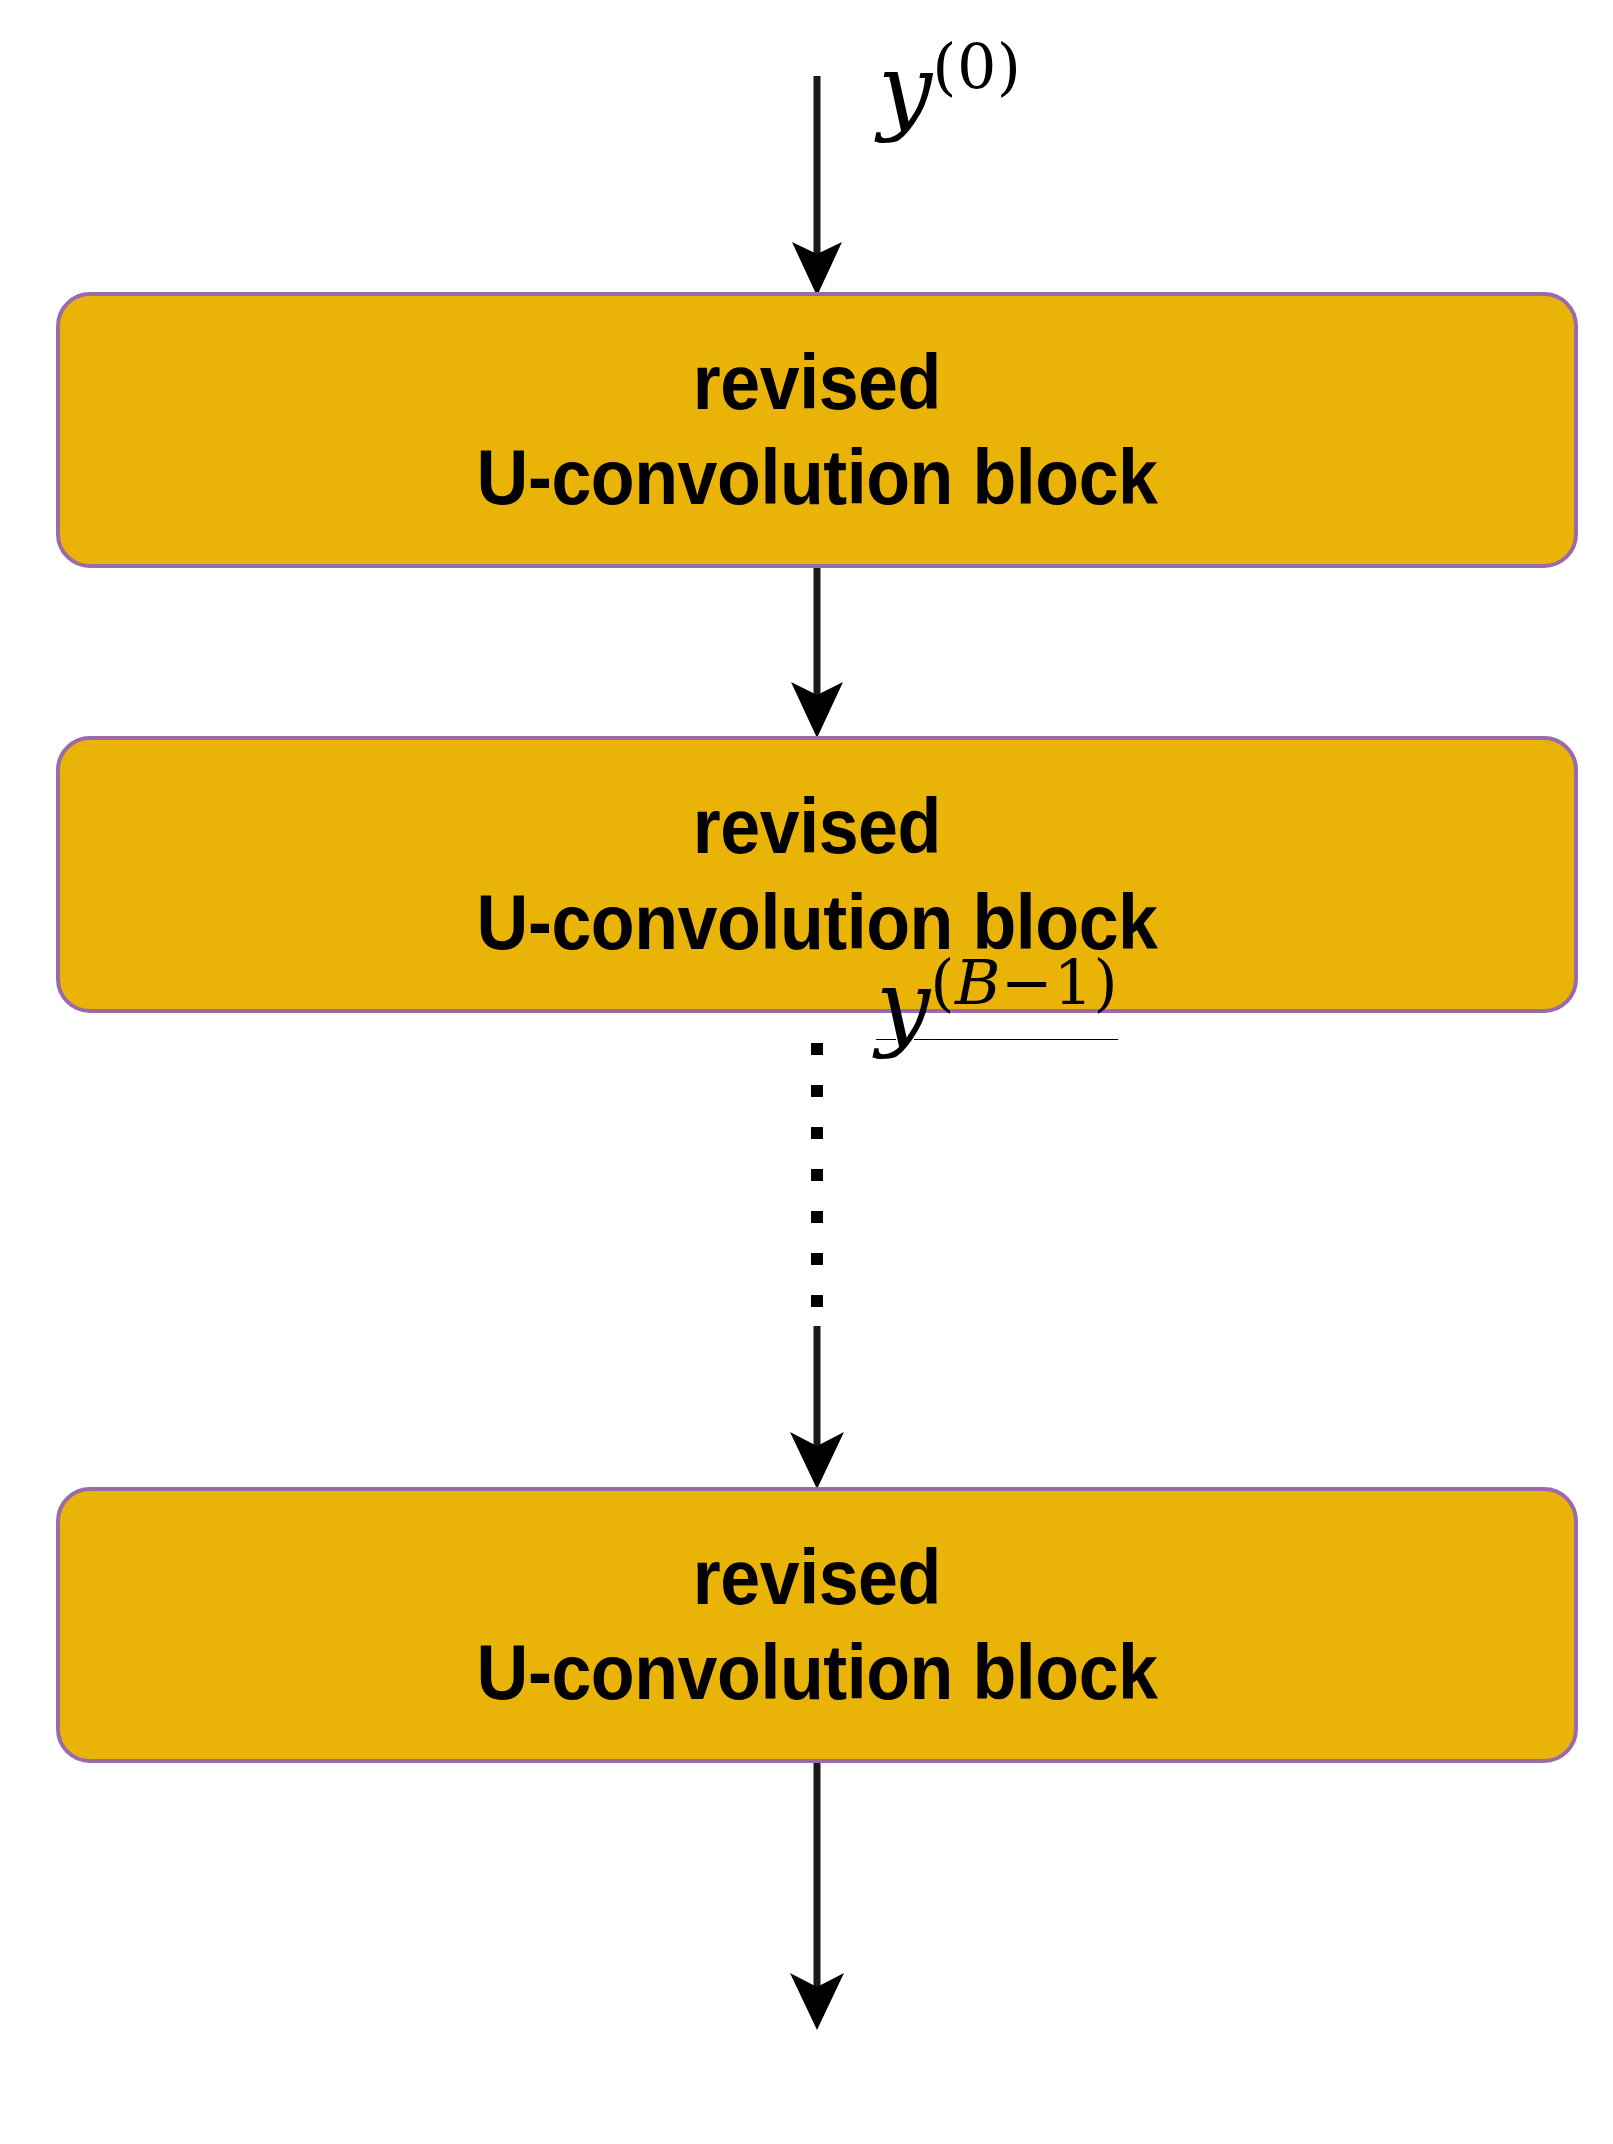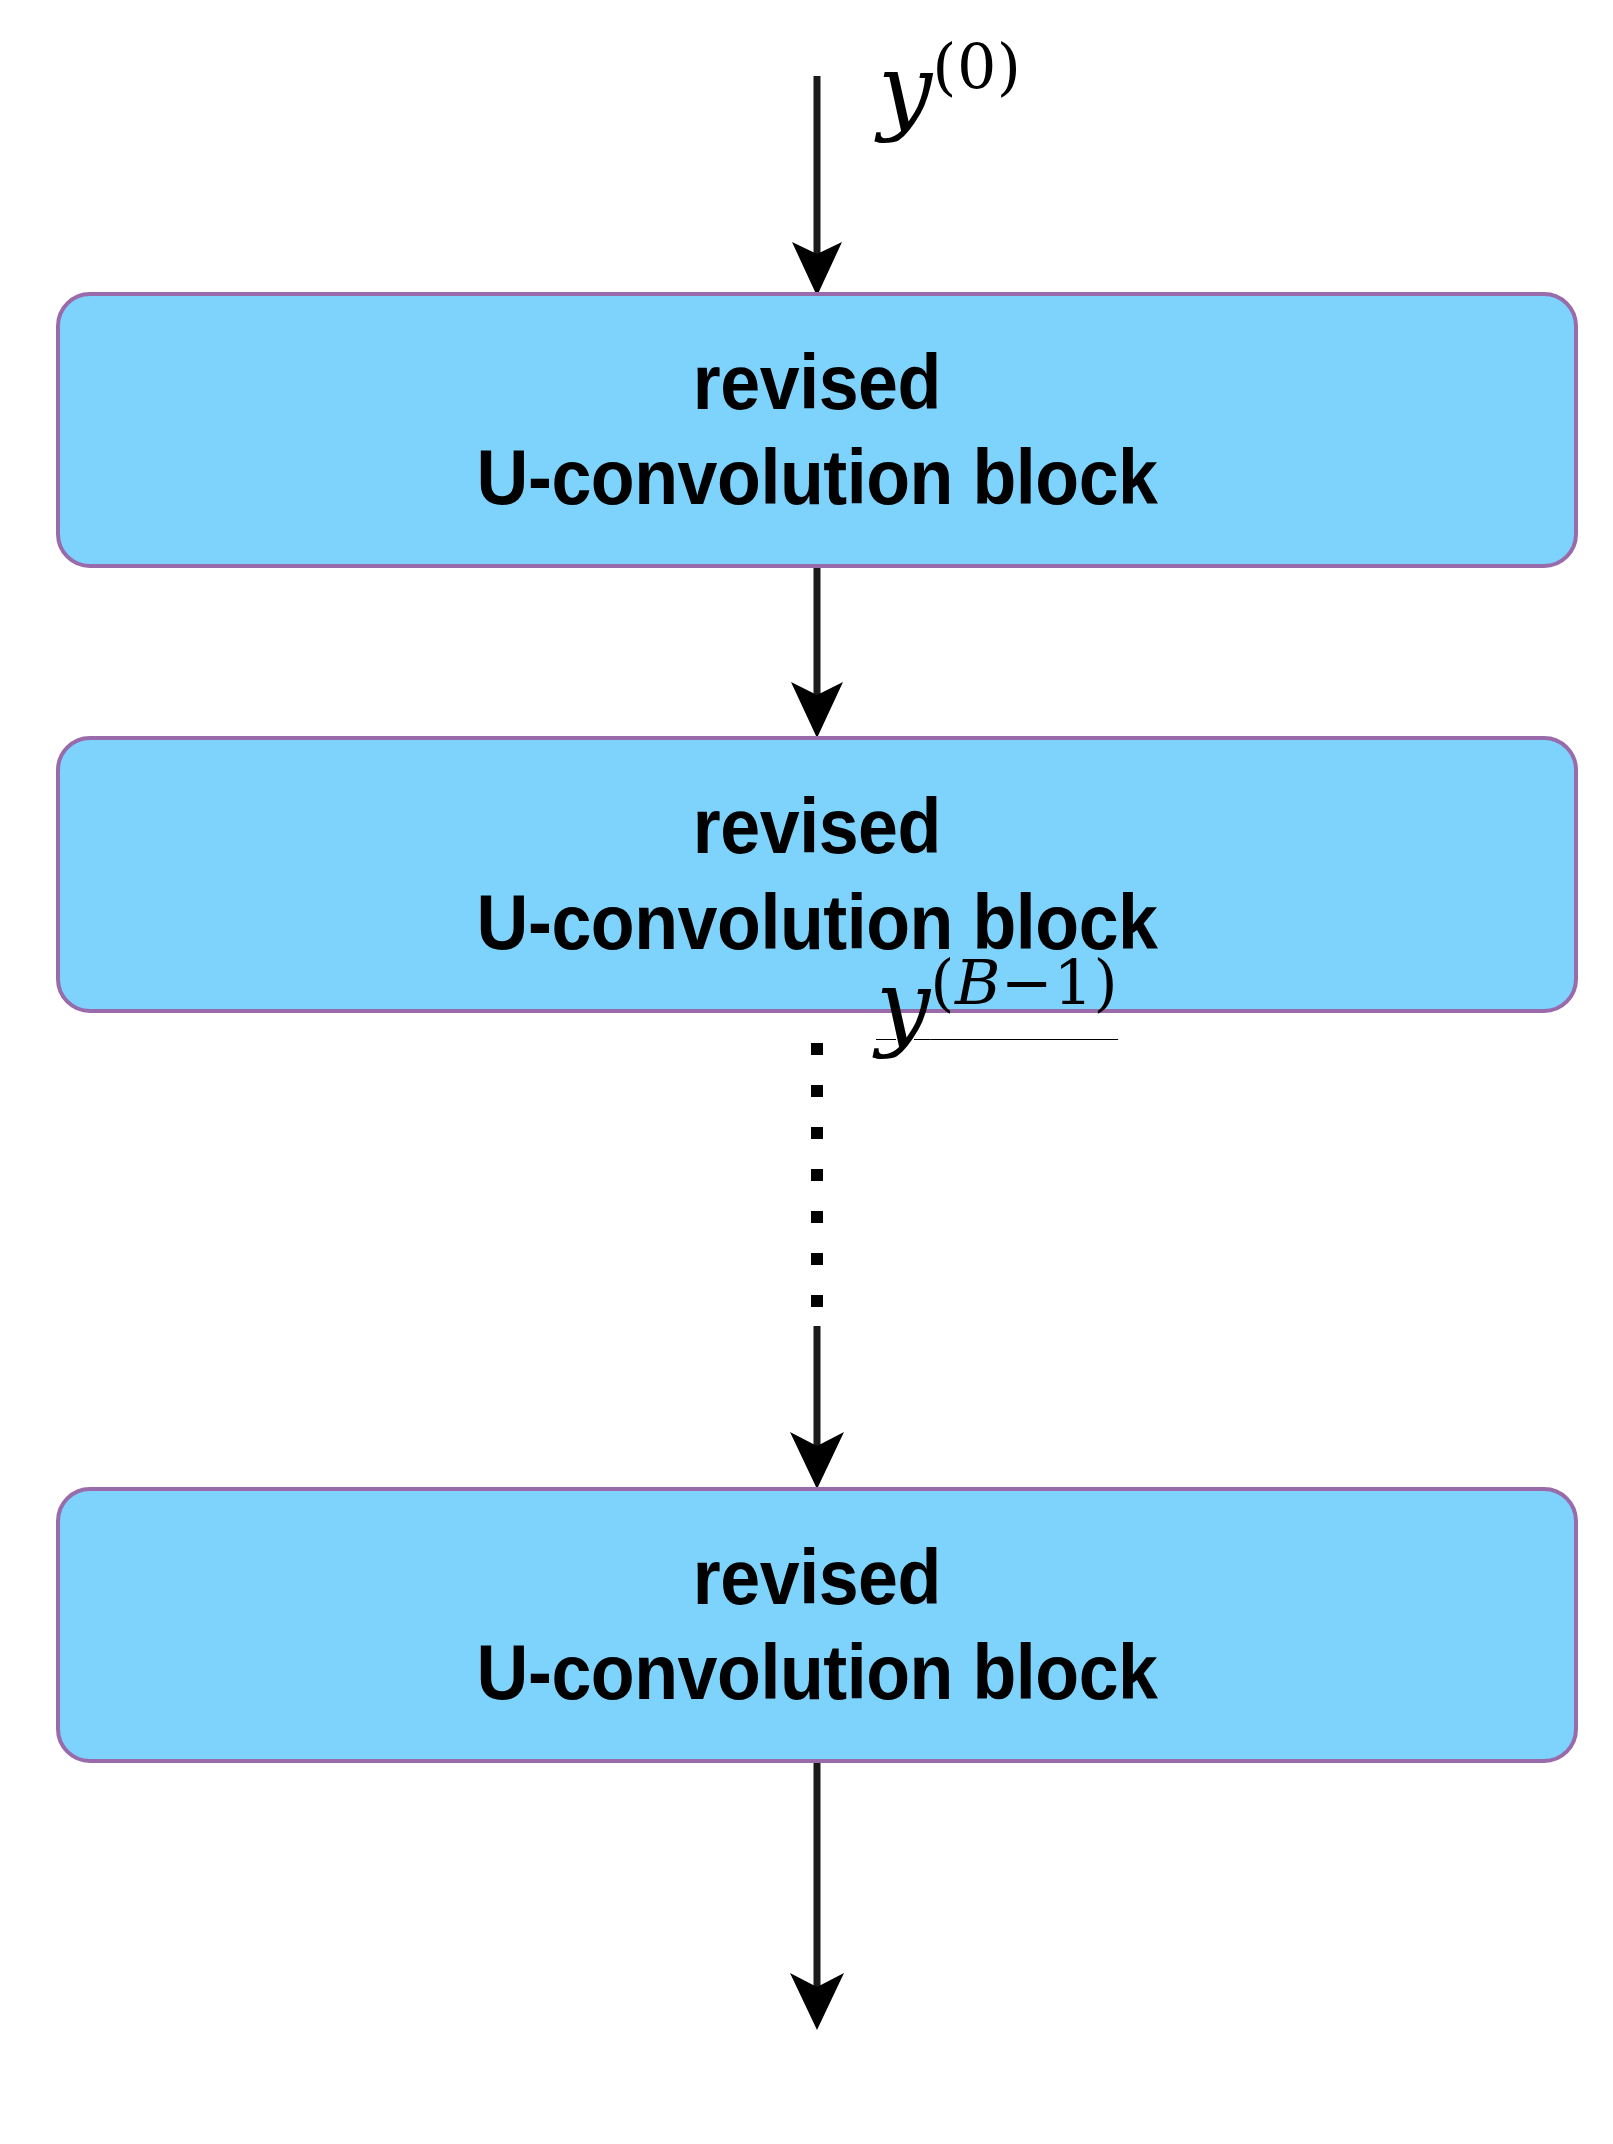--- a/index.html
+++ b/index.html
@@ -17,21 +17,21 @@
     background: #ffffff;
     overflow: hidden;
   }
 
   
   .block {
     position: absolute;
     left: 56px;
     width: 1522px;
     box-sizing: border-box;
-    background: #7dd3fc;
+    background: #eab308;
     border: 4px solid #9a6bab;
     border-radius: 34px;
     display: flex;
     flex-direction: column;
     align-items: center;
     justify-content: center;
     z-index: 2;
   }
   .block-line {
     color: #000000;

